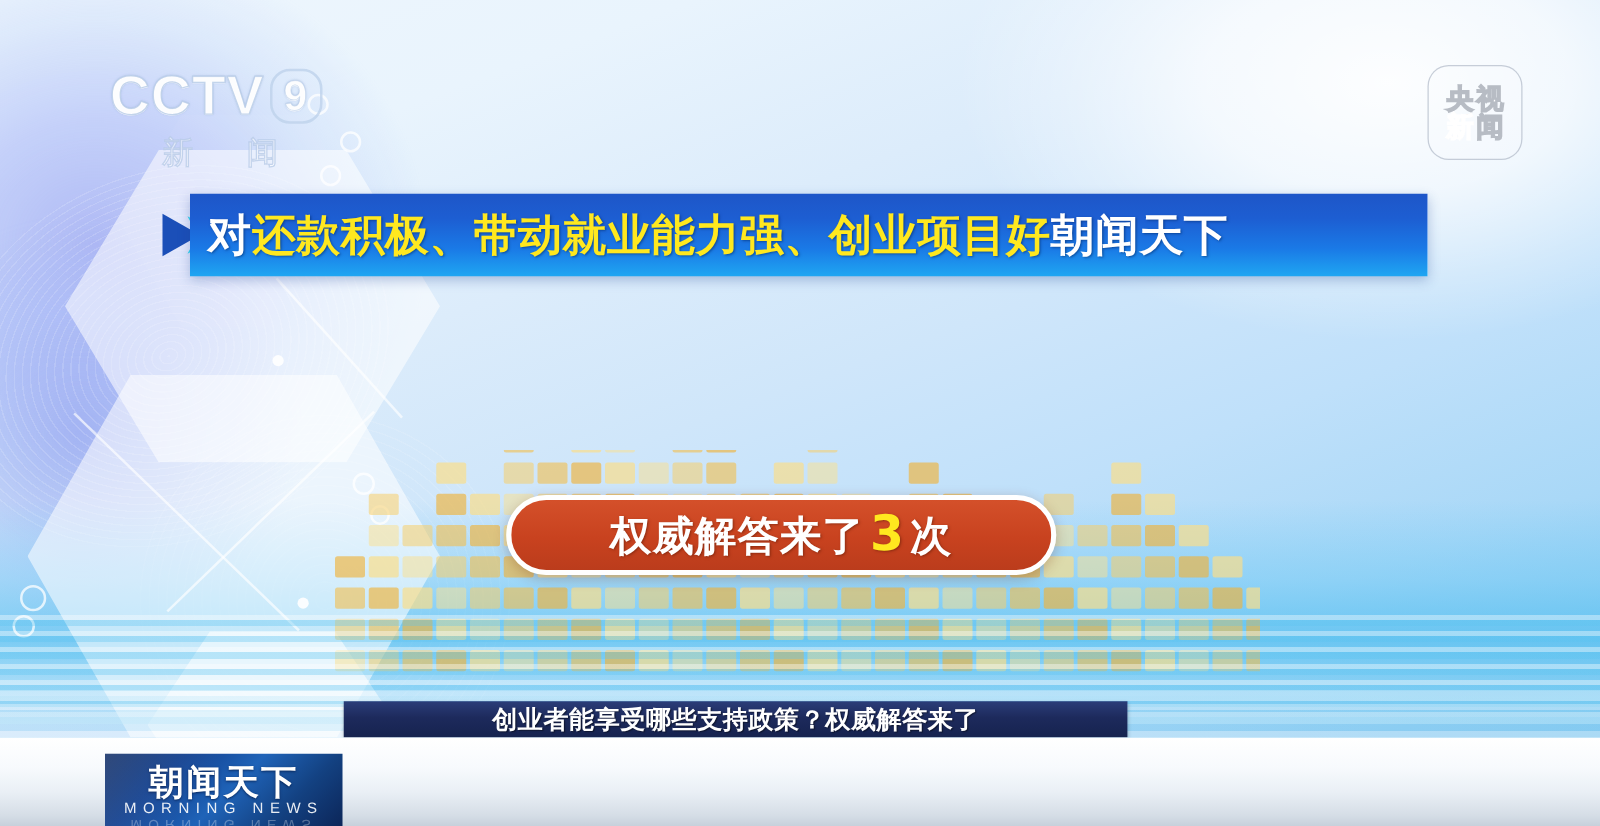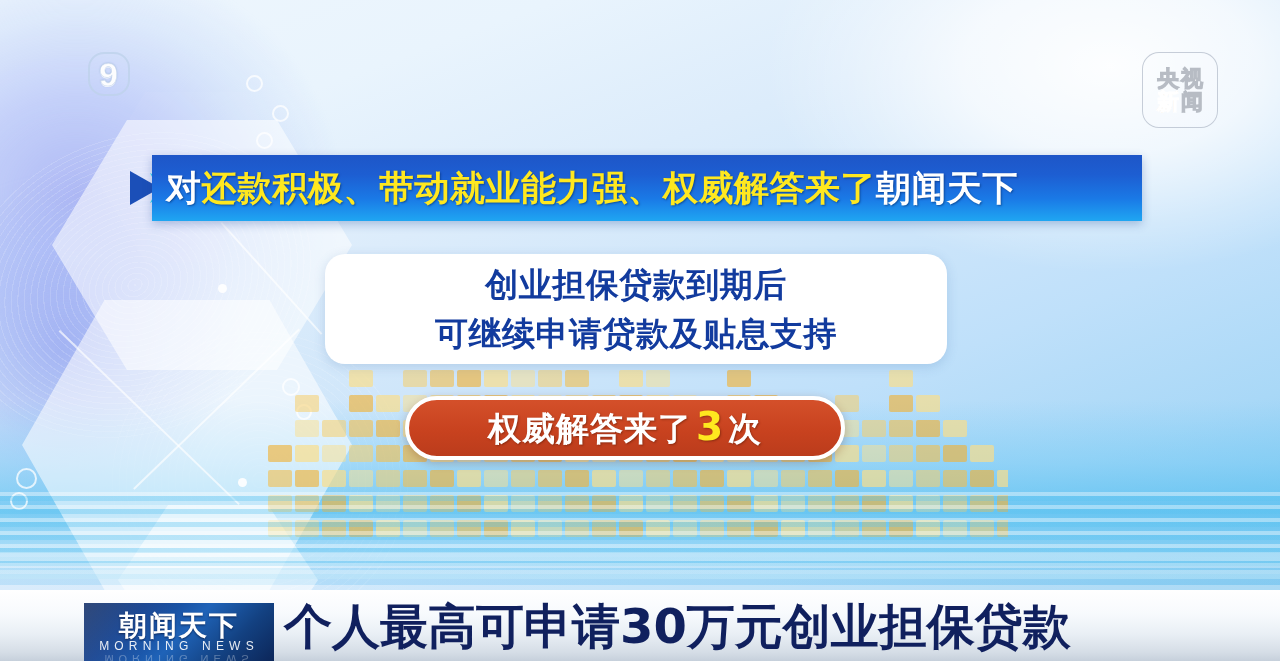--- a/index.html
+++ b/index.html
@@ -422,58 +422,58 @@
         <div class="gbar" style="position:absolute;left:729px;bottom:25px;width:24px;background:#efb43c;opacity:0.7000000000000001;"></div>
         <div class="gbar" style="position:absolute;left:729px;bottom:50px;width:24px;background:#fadd8a;opacity:0.75;"></div>
       </div>
   </div>
 
   <div class="bg-stripes"></div>
   <div class="bg-stripes2"></div>
 
   <div class="cctv">
     <div class="cctv-main">
+      <span>CCTV</span>
       <span class="cctv-13">9</span>
     </div>
+    <div class="cctv-sub">新 闻</div>
   </div>
 
   <div class="cn-logo">
     <div class="cn-row">
       <span class="cn-w">央</span>
       <span class="cn-w">视</span>
     </div>
     <div class="cn-row">
       <span class="cn-o">新</span>
       <span class="cn-w">闻</span>
     </div>
   </div>
 
   <svg class="arrow" viewBox="0 0 56 40">
     <polygon points="2,3 32,20 2,37" fill="#1b4fb8"></polygon>
     <polygon points="22,5 50,20 22,35 30,20" fill="#2fd8f0"></polygon>
   </svg>
   <div class="banner">
     <div class="banner-txt">
-      <span class="bw">对</span><span class="by">还款积极、带动就业能力强、权威解答来了</span><span class="bw">朝闻天下</span>
+      <span class="bw">对</span><span class="by">还款积极、带动就业能力强、创业项目好</span><span class="bw">朝闻天下</span>
     </div>
   </div>
 
-  <div class="card">
-    <div class="card-line">创业担保贷款到期后</div>
-    <div class="card-line">可继续申请贷款及贴息支持</div>
-  </div>
 
   <div class="pill">
     <div class="pill-txt">
       <span>权威解答来了</span><span class="pill-num">3</span><span>次</span>
     </div>
   </div>
 
+  <div class="subbar">
+    <div class="subbar-txt">创业者能享受哪些支持政策？权威解答来了</div>
+  </div>
   <div class="headbar"></div>
-  <div class="head-txt">个人最高可申请30万元创业担保贷款</div>
 
   <div class="proglogo">
     <div class="prog-cn">朝闻天下</div>
     <div class="prog-en">MORNING NEWS</div>
     <div class="prog-en2">MORNING NEWS</div>
   </div>
 
 </div>
 
 </body></html>

